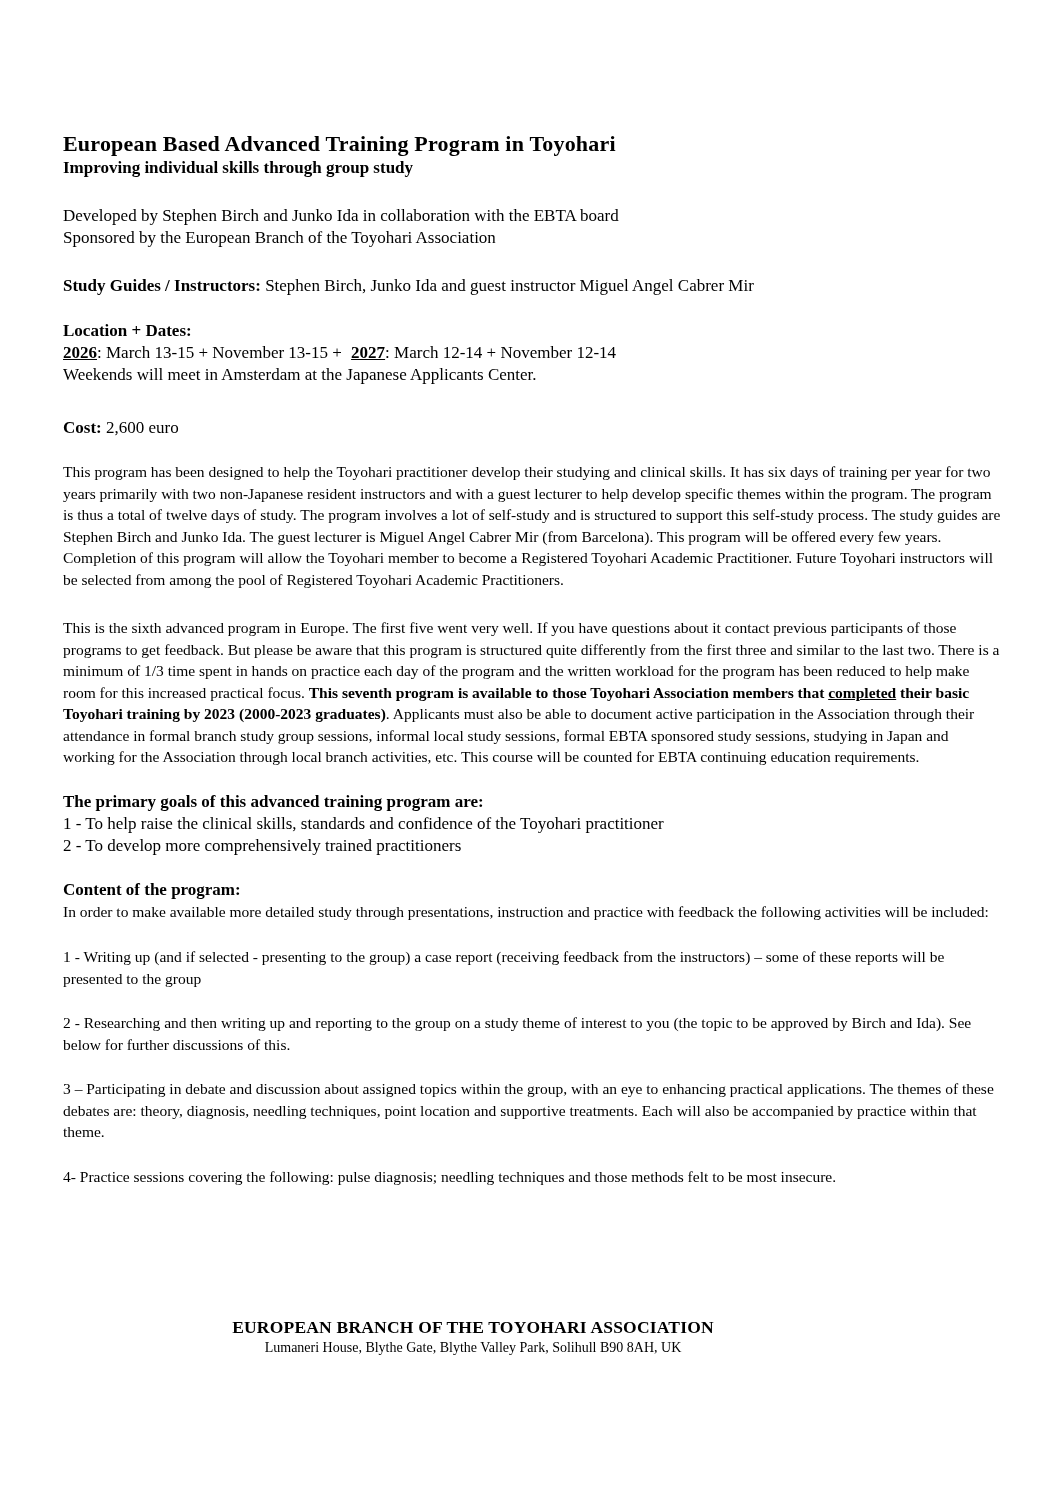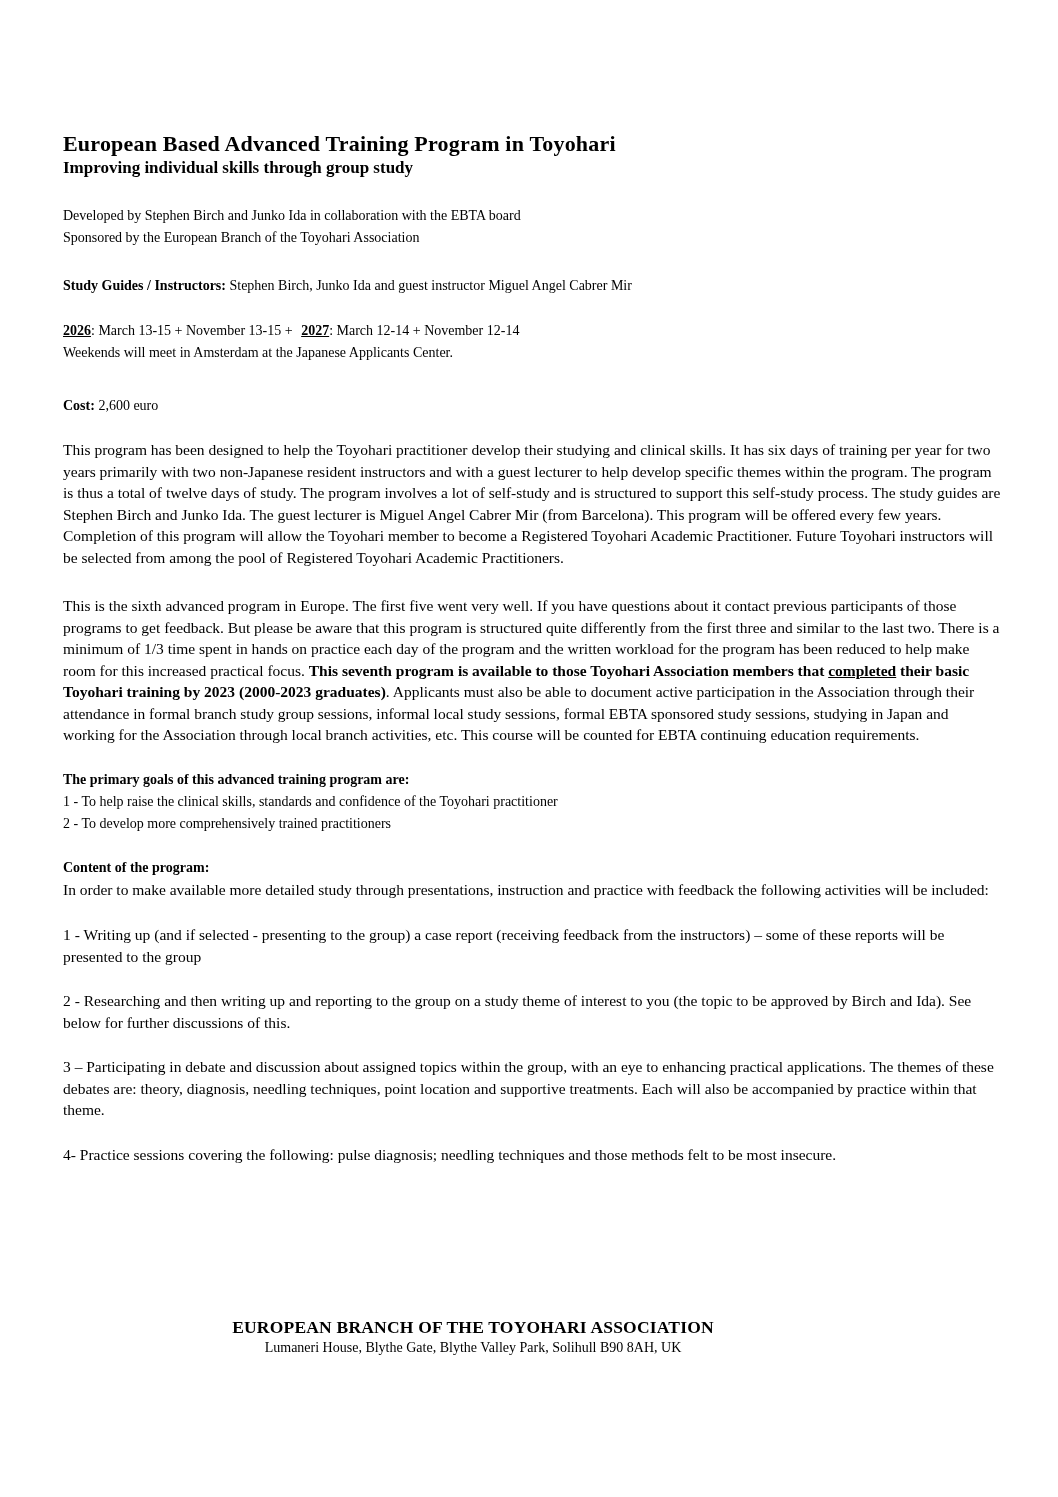--- a/index.html
+++ b/index.html
@@ -28,21 +28,21 @@
   .doc-subtitle {
     font-size: 17px;
     font-weight: bold;
     line-height: 22px;
   }
   .body-text {
     font-size: 15.5px;
     line-height: 21.5px;
   }
   .line {
-    font-size: 14px;
+    font-size: 17px;
     line-height: 22px;
   }
   .bold { font-weight: bold; }
   .underline { text-decoration: underline; font-weight: bold; }
   .year2 { margin-left: 5px; }
 
   .mt-intro      { margin-top: 26px; }   
   .mt-guides     { margin-top: 26px; }   
   .mt-location   { margin-top: 23px; }   
   .mt-cost       { margin-top: 31px; }   
@@ -80,20 +80,21 @@
   <div class="doc-subtitle">Improving individual skills through group study</div>
 
   <div class="mt-intro">
     <div class="line">Developed by Stephen Birch and Junko Ida in collaboration with the EBTA board</div>
     <div class="line">Sponsored by the European Branch of the Toyohari Association</div>
   </div>
 
   <div class="line mt-guides"><span class="bold">Study Guides / Instructors:</span><span> Stephen Birch, Junko Ida and guest instructor Miguel Angel Cabrer Mir</span></div>
 
   <div class="mt-location">
+    <div class="line bold">Location + Dates:</div>
     <div class="line"><span class="underline">2026</span><span>: March 13-15 + November 13-15 + </span><span class="underline year2">2027</span><span>: March 12-14 + November 12-14</span></div>
     <div class="line">Weekends will meet in Amsterdam at the Japanese Applicants Center.</div>
   </div>
 
   <div class="line mt-cost"><span class="bold">Cost:</span><span> 2,600 euro</span></div>
 
   <p class="body-text mt-para1">This program has been designed to help the Toyohari practitioner develop their studying and clinical skills. It has six days of training per year for two years primarily with two non-Japanese resident instructors and with a guest lecturer to help develop specific themes within the program. The program is thus a total of twelve days of study. The program involves a lot of self-study and is structured to support this self-study process. The study guides are Stephen Birch and Junko Ida. The guest lecturer is Miguel Angel Cabrer Mir (from Barcelona). This program will be offered every few years. Completion of this program will allow the Toyohari member to become a Registered Toyohari Academic Practitioner. Future Toyohari instructors will be selected from among the pool of Registered Toyohari Academic Practitioners.</p>
 
   <p class="body-text mt-para2"><span>This is the sixth advanced program in Europe. The first five went very well. If you have questions about it contact previous participants of those programs to get feedback. But please be aware that this program is structured quite differently from the first three and similar to the last two. There is a minimum of 1/3 time spent in hands on practice each day of the program and the written workload for the program has been reduced to help make room for this increased practical focus. </span><span class="bold">This seventh program is available to those Toyohari Association members that </span><span class="bold underline">completed</span><span class="bold"> their basic Toyohari training by 2023 (2000-2023 graduates)</span><span>. Applicants must also be able to document active participation in the Association through their attendance in formal branch study group sessions, informal local study sessions, formal EBTA sponsored study sessions, studying in Japan and working for the Association through local branch activities, etc. This course will be counted for EBTA continuing education requirements.</span></p>
 

